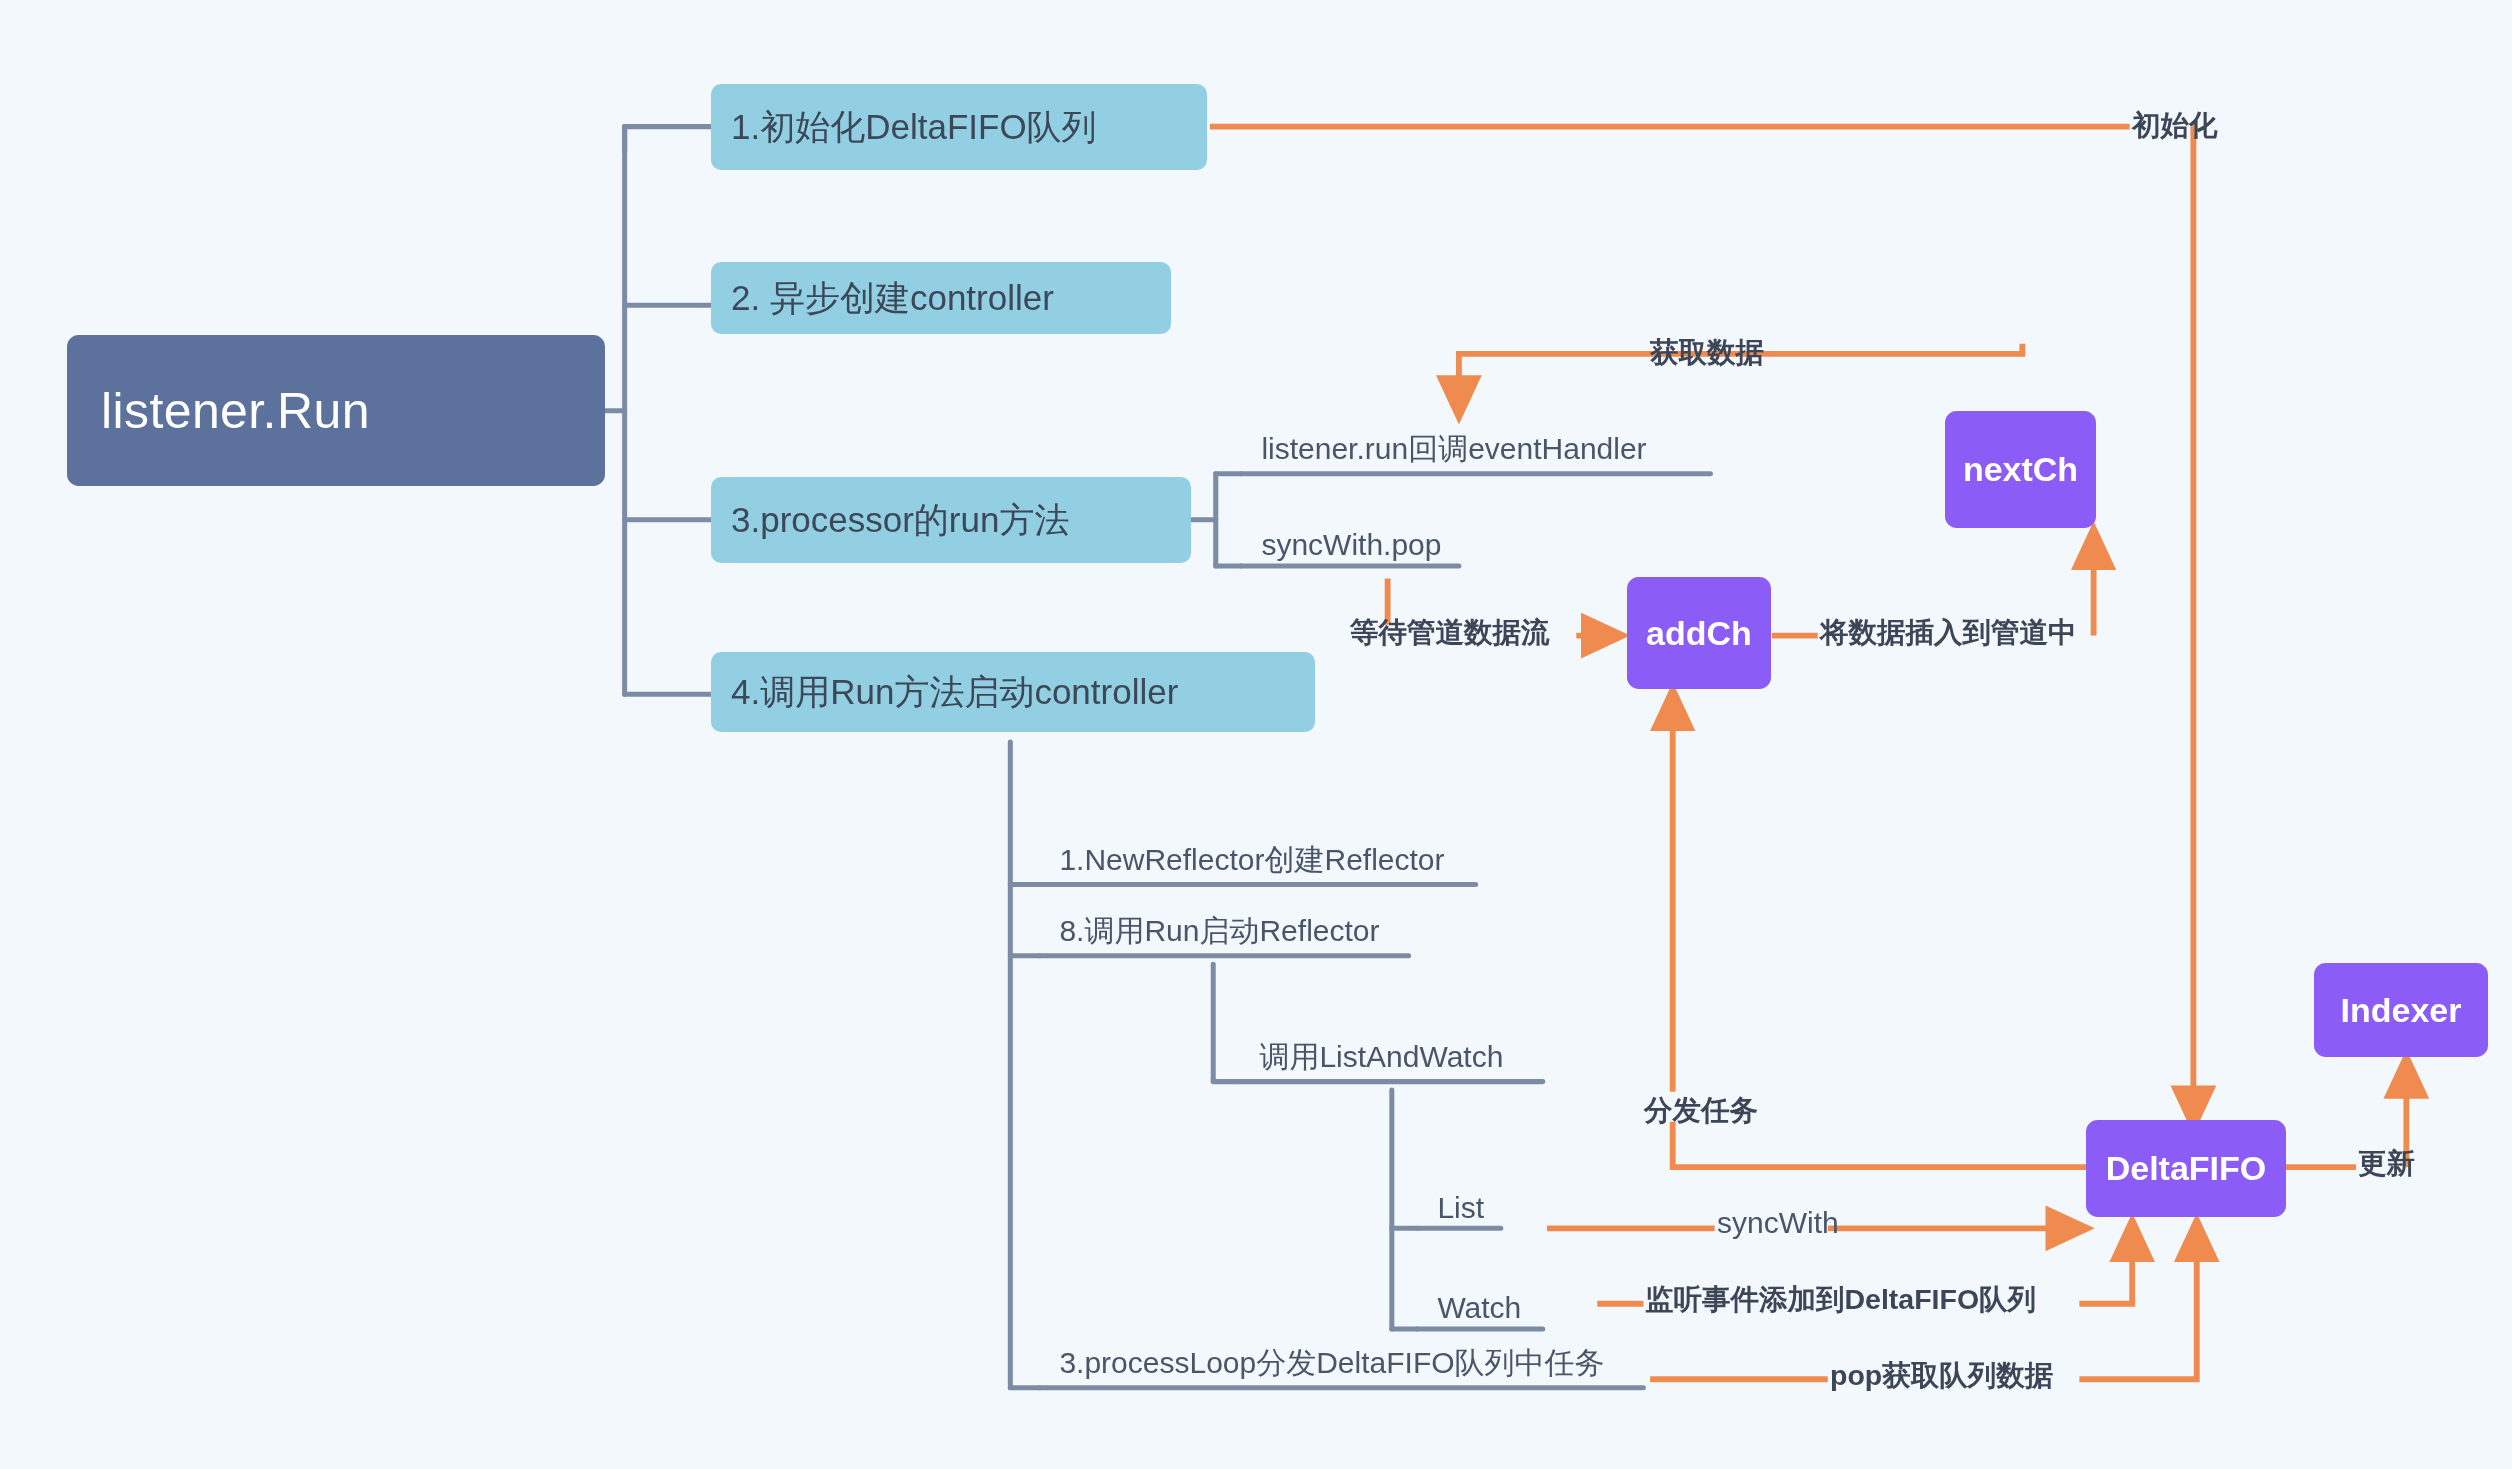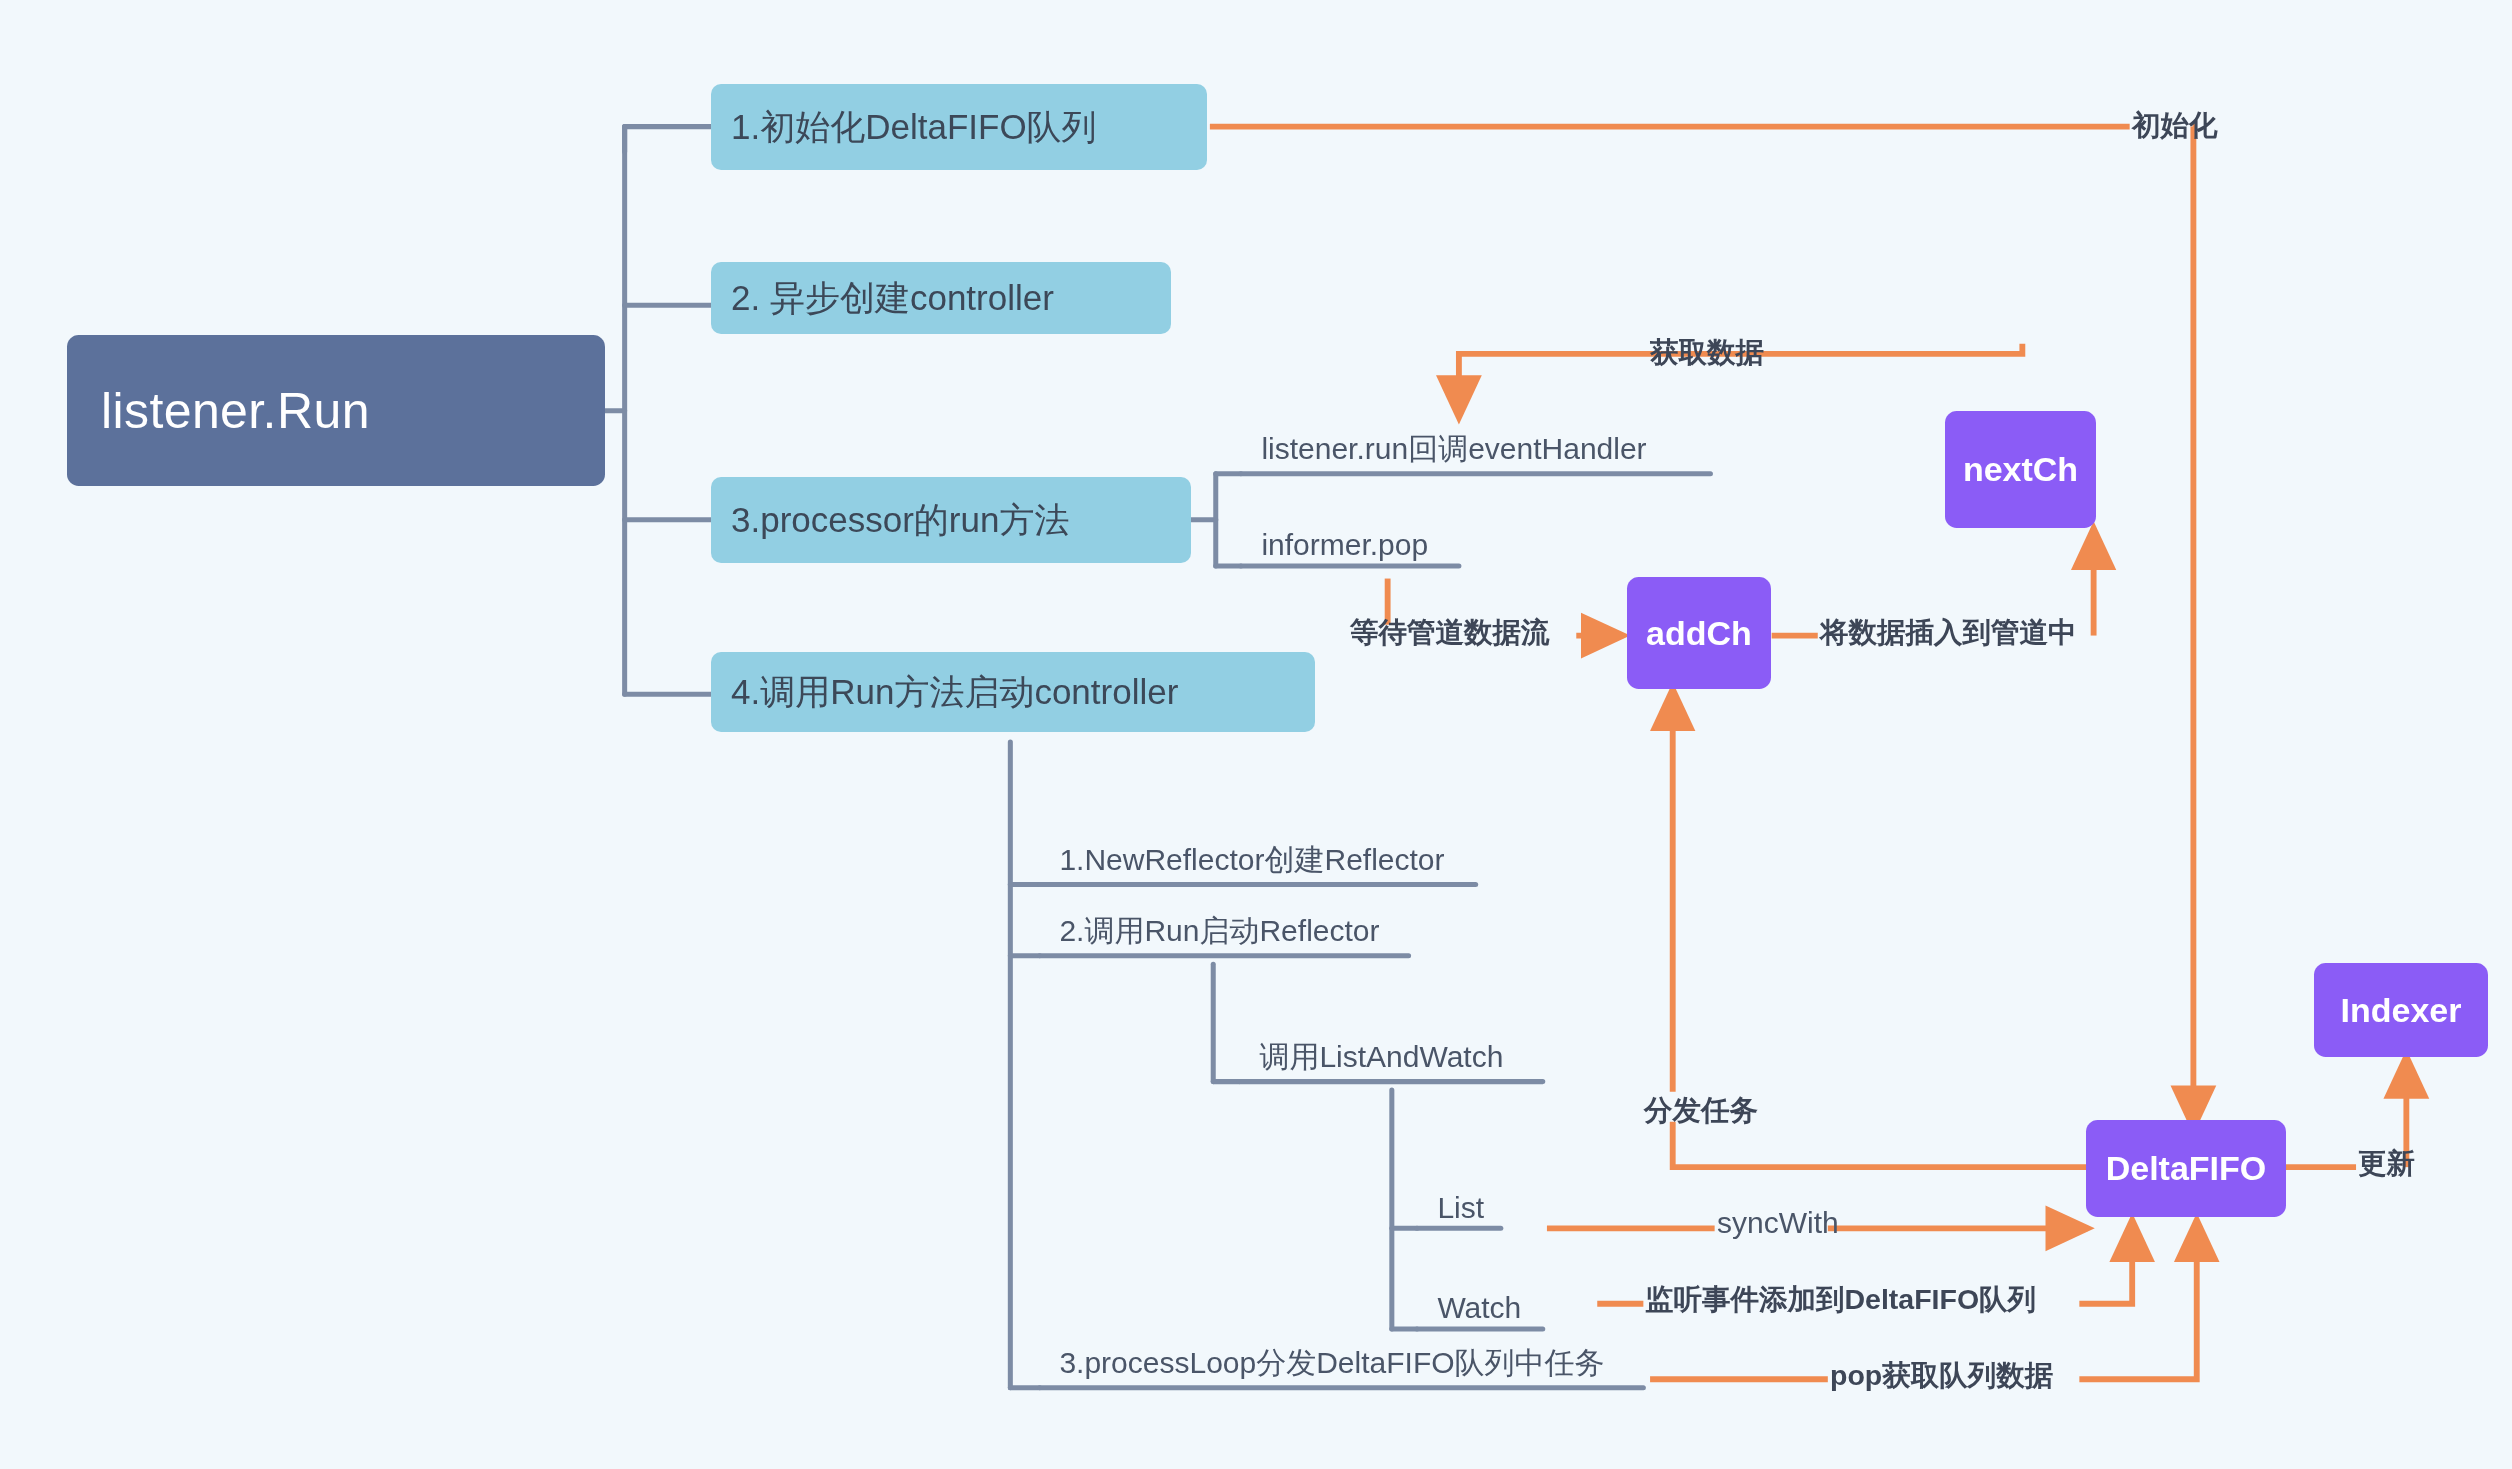--- a/index.html
+++ b/index.html
@@ -153,29 +153,29 @@
 
   <div class="node blue-node" style="left:711px;top:652px;width:604px;height:80px;">
     <span>4.调用Run方法启动controller</span>
   </div>
 
   <div class="node leaf-node" style="left:1248px;top:426px;height:49px;">
     <span>listener.run回调eventHandler</span>
   </div>
 
   <div class="node leaf-node" style="left:1248px;top:518px;height:49px;">
-    <span>informer.pop</span>
+    <span>syncWith.pop</span>
   </div>
 
   <div class="node leaf-node" style="left:1046px;top:837px;height:49px;">
     <span>1.NewReflector创建Reflector</span>
   </div>
 
   <div class="node leaf-node" style="left:1046px;top:908px;height:49px;">
-    <span>2.调用Run启动Reflector</span>
+    <span>8.调用Run启动Reflector</span>
   </div>
 
   <div class="node leaf-node" style="left:1246px;top:1034px;height:49px;">
     <span>调用ListAndWatch</span>
   </div>
 
   <div class="node leaf-node" style="left:1424px;top:1181px;height:49px;">
     <span>List</span>
   </div>
 

